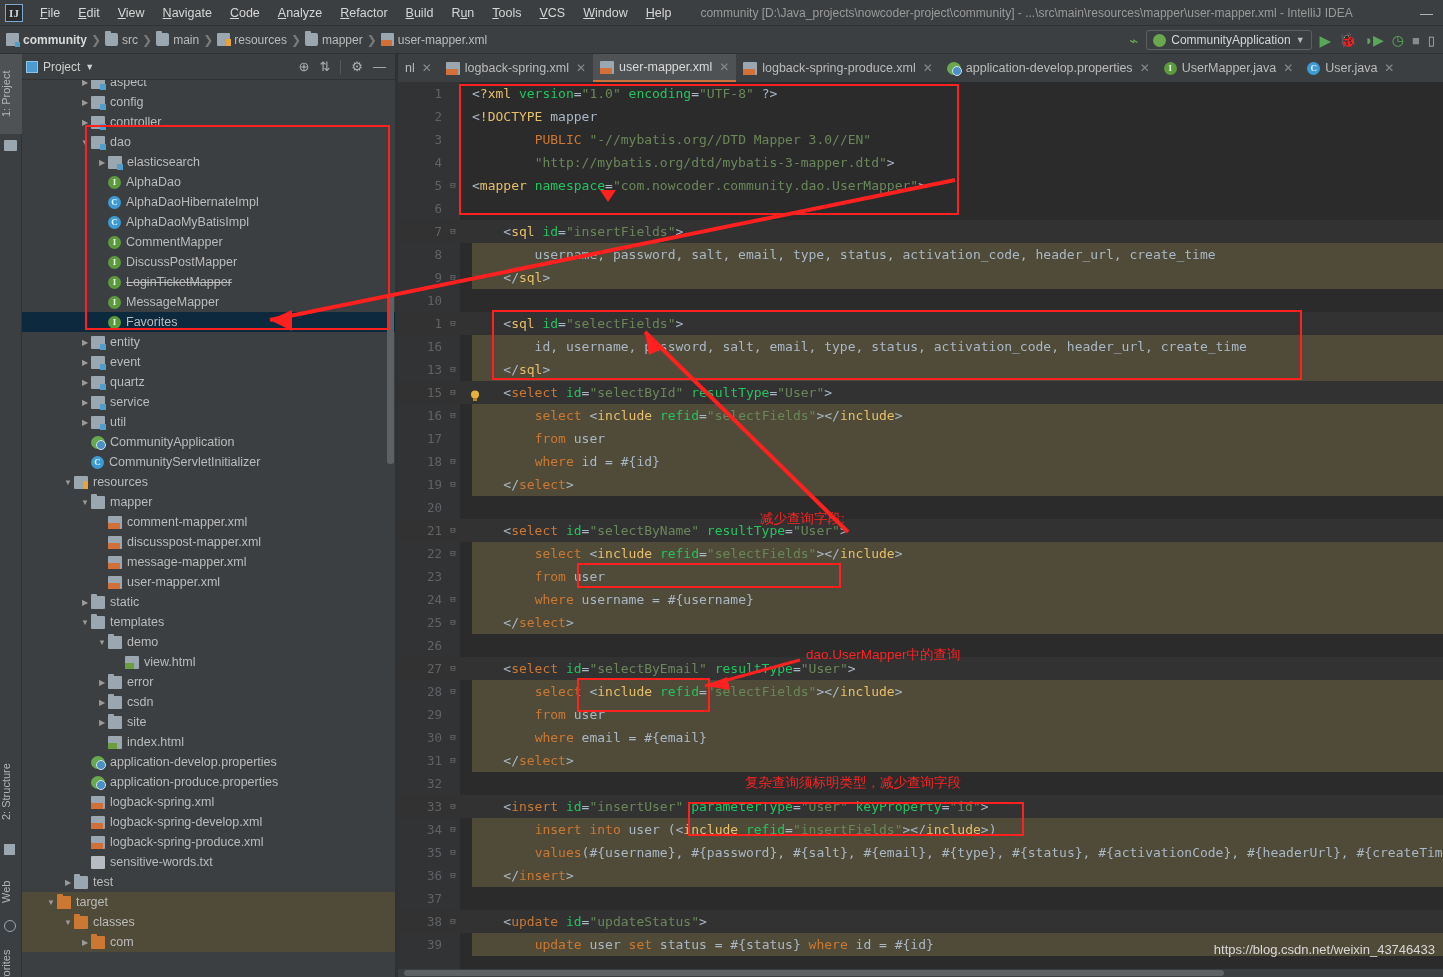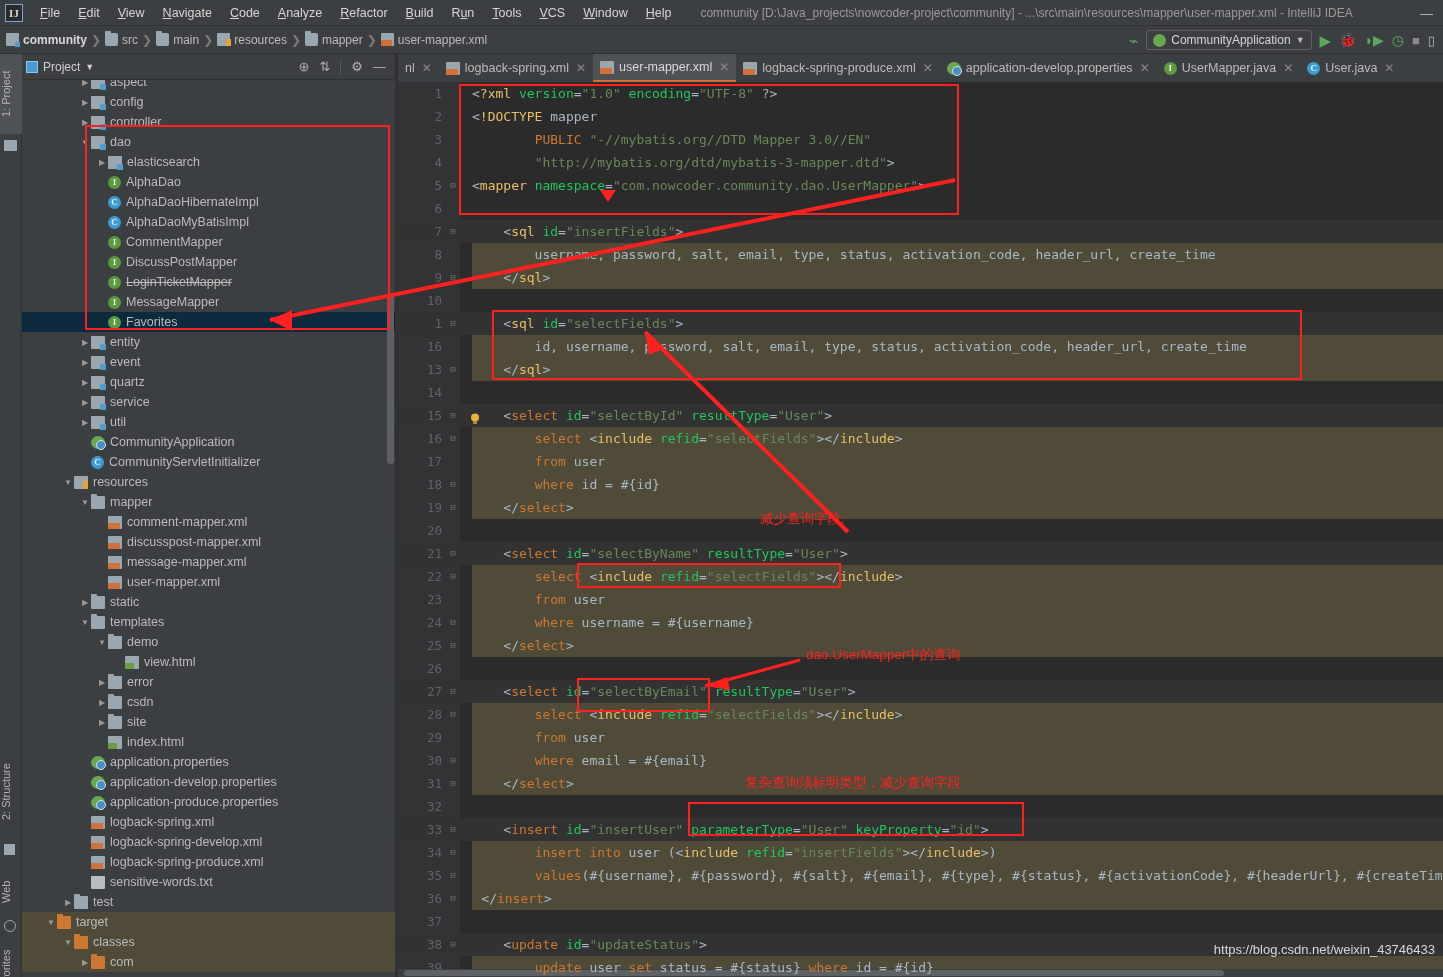--- a/index.html
+++ b/index.html
@@ -465,25 +465,20 @@
           <span>site</span>
         </div>
         <div class="row" style="padding-left: 74px;">
           <span class="arrow none">·</span>
           <span class="ticon t-htmlf"></span>
           <span>index.html</span>
         </div>
         <div class="row" style="padding-left: 57px;">
           <span class="arrow none">·</span>
           <span class="ticon t-spring"></span>
-          <span>application.properties</span>
-        </div>
-        <div class="row" style="padding-left: 57px;">
-          <span class="arrow none">·</span>
-          <span class="ticon t-spring"></span>
           <span>application-develop.properties</span>
         </div>
         <div class="row" style="padding-left: 57px;">
           <span class="arrow none">·</span>
           <span class="ticon t-spring"></span>
           <span>application-produce.properties</span>
         </div>
         <div class="row" style="padding-left: 57px;">
           <span class="arrow none">·</span>
           <span class="ticon t-xmlf"></span>
@@ -575,21 +570,20 @@
         <div class="cline"><div class="lnum">4</div><span class="txt" style="margin-left: 74px; display: inline-block;">        <span class="vl">"http://mybatis.org/dtd/mybatis-3-mapper.dtd"</span><span class="pc">&gt;</span></span></div>
         <div class="cline"><div class="lnum">5</div><div class="fold">⊟</div><span class="txt" style="margin-left: 74px; display: inline-block;"><span class="pc">&lt;</span><span class="tg">mapper</span> <span class="at">namespace</span><span class="pc">=</span><span class="vl">"com.nowcoder.community.dao.UserMapper"</span><span class="pc">&gt;</span></span></div>
         <div class="cline"><div class="lnum">6</div><span class="txt" style="margin-left: 74px; display: inline-block;"></span></div>
         <div class="cline"><div class="hl-dark" style="left: 0px; width: 1045px;"></div><div class="lnum">7</div><div class="fold">⊟</div><span class="txt" style="margin-left: 74px; display: inline-block;">    <span class="pc">&lt;</span><span class="tg">sql</span> <span class="at">id</span><span class="pc">=</span><span class="vl">"insertFields"</span><span class="pc">&gt;</span></span></div>
         <div class="cline"><div class="hl" style="left: 74px; width: 1000px;"></div><div class="lnum">8</div><span class="txt" style="margin-left: 74px; display: inline-block;">        username, password, salt, email, type, status, activation_code, header_url, create_time</span></div>
         <div class="cline"><div class="hl" style="left: 74px; width: 1000px;"></div><div class="lnum">9</div><div class="fold">⊟</div><span class="txt" style="margin-left: 74px; display: inline-block;">    <span class="pc">&lt;/</span><span class="tg">sql</span><span class="pc">&gt;</span></span></div>
         <div class="cline"><div class="lnum">10</div><span class="txt" style="margin-left: 74px; display: inline-block;"></span></div>
         <div class="cline"><div class="hl-dark" style="left: 0px; width: 1045px;"></div><div class="lnum">1</div><div class="fold">⊟</div><span class="txt" style="margin-left: 74px; display: inline-block;">    <span class="pc">&lt;</span><span class="tg">sql</span> <span class="at">id</span><span class="pc">=</span><span class="vl">"selectFields"</span><span class="pc">&gt;</span></span></div>
         <div class="cline"><div class="hl" style="left: 74px; width: 1000px;"></div><div class="lnum">16</div><span class="txt" style="margin-left: 74px; display: inline-block;">        id, username, password, salt, email, type, status, activation_code, header_url, create_time</span></div>
         <div class="cline"><div class="hl" style="left: 74px; width: 1000px;"></div><div class="lnum">13</div><div class="fold">⊟</div><span class="txt" style="margin-left: 74px; display: inline-block;">    <span class="pc">&lt;/</span><span class="tg">sql</span><span class="pc">&gt;</span></span></div>
-        <div class="cline"><div class="lnum">14</div><span class="txt" style="margin-left: 74px; display: inline-block;"></span></div>
         <div class="cline"><div class="hl-dark" style="left: 0px; width: 1045px;"></div><div class="lnum">15</div><div class="fold">⊟</div><div class="bulb"><svg width="10" height="12" viewBox="0 0 10 12">
               <circle cx="5" cy="4.5" r="4" fill="#e8b33b"></circle>
               <rect x="3" y="8" width="4" height="3" fill="#b8862b"></rect>
             </svg></div><span class="txt" style="margin-left: 74px; display: inline-block;">    <span class="pc">&lt;</span><span class="tg"><span class="sql">select</span></span> <span class="at">id</span><span class="pc">=</span><span class="vl">"selectById"</span> <span class="at">resultType</span><span class="pc">=</span><span class="vl">"User"</span><span class="pc">&gt;</span></span></div>
         <div class="cline"><div class="hl" style="left: 74px; width: 1000px;"></div><div class="lnum">16</div><div class="fold">⊟</div><span class="txt" style="margin-left: 74px; display: inline-block;">        <span class="sql">select</span> <span class="pc">&lt;</span><span class="tg">include</span> <span class="at">refid</span><span class="pc">=</span><span class="vl">"selectFields"</span><span class="pc">&gt;</span><span class="pc">&lt;/</span><span class="tg">include</span><span class="pc">&gt;</span></span></div>
         <div class="cline"><div class="hl" style="left: 74px; width: 1000px;"></div><div class="lnum">17</div><span class="txt" style="margin-left: 74px; display: inline-block;">        <span class="sql">from</span> user</span></div>
         <div class="cline"><div class="hl" style="left: 74px; width: 1000px;"></div><div class="lnum">18</div><div class="fold">⊟</div><span class="txt" style="margin-left: 74px; display: inline-block;">        <span class="sql">where</span> id = <span class="pl">#{id}</span></span></div>
         <div class="cline"><div class="hl" style="left: 74px; width: 1000px;"></div><div class="lnum">19</div><div class="fold">⊟</div><span class="txt" style="margin-left: 74px; display: inline-block;">    <span class="pc">&lt;/</span><span class="tg"><span class="sql">select</span></span><span class="pc">&gt;</span></span></div>
         <div class="cline"><div class="lnum">20</div><span class="txt" style="margin-left: 74px; display: inline-block;"></span></div>
         <div class="cline"><div class="hl-dark" style="left: 0px; width: 1045px;"></div><div class="lnum">21</div><div class="fold">⊟</div><span class="txt" style="margin-left: 74px; display: inline-block;">    <span class="pc">&lt;</span><span class="tg"><span class="sql">select</span></span> <span class="at">id</span><span class="pc">=</span><span class="vl">"selectByName"</span> <span class="at">resultType</span><span class="pc">=</span><span class="vl">"User"</span><span class="pc">&gt;</span></span></div>
@@ -600,21 +594,21 @@
         <div class="cline"><div class="lnum">26</div><span class="txt" style="margin-left: 74px; display: inline-block;"></span></div>
         <div class="cline"><div class="hl-dark" style="left: 0px; width: 1045px;"></div><div class="lnum">27</div><div class="fold">⊟</div><span class="txt" style="margin-left: 74px; display: inline-block;">    <span class="pc">&lt;</span><span class="tg"><span class="sql">select</span></span> <span class="at">id</span><span class="pc">=</span><span class="vl">"selectByEmail"</span> <span class="at">resultType</span><span class="pc">=</span><span class="vl">"User"</span><span class="pc">&gt;</span></span></div>
         <div class="cline"><div class="hl" style="left: 74px; width: 1000px;"></div><div class="lnum">28</div><div class="fold">⊟</div><span class="txt" style="margin-left: 74px; display: inline-block;">        <span class="sql">select</span> <span class="pc">&lt;</span><span class="tg">include</span> <span class="at">refid</span><span class="pc">=</span><span class="vl">"selectFields"</span><span class="pc">&gt;</span><span class="pc">&lt;/</span><span class="tg">include</span><span class="pc">&gt;</span></span></div>
         <div class="cline"><div class="hl" style="left: 74px; width: 1000px;"></div><div class="lnum">29</div><span class="txt" style="margin-left: 74px; display: inline-block;">        <span class="sql">from</span> user</span></div>
         <div class="cline"><div class="hl" style="left: 74px; width: 1000px;"></div><div class="lnum">30</div><div class="fold">⊟</div><span class="txt" style="margin-left: 74px; display: inline-block;">        <span class="sql">where</span> email = <span class="pl">#{email}</span></span></div>
         <div class="cline"><div class="hl" style="left: 74px; width: 1000px;"></div><div class="lnum">31</div><div class="fold">⊟</div><span class="txt" style="margin-left: 74px; display: inline-block;">    <span class="pc">&lt;/</span><span class="tg"><span class="sql">select</span></span><span class="pc">&gt;</span></span></div>
         <div class="cline"><div class="lnum">32</div><span class="txt" style="margin-left: 74px; display: inline-block;"></span></div>
         <div class="cline"><div class="hl-dark" style="left: 0px; width: 1045px;"></div><div class="lnum">33</div><div class="fold">⊟</div><span class="txt" style="margin-left: 74px; display: inline-block;">    <span class="pc">&lt;</span><span class="tg"><span class="sql">insert</span></span> <span class="at">id</span><span class="pc">=</span><span class="vl">"insertUser"</span> <span class="at">parameterType</span><span class="pc">=</span><span class="vl">"User"</span> <span class="at">keyProperty</span><span class="pc">=</span><span class="vl">"id"</span><span class="pc">&gt;</span></span></div>
         <div class="cline"><div class="hl" style="left: 74px; width: 1000px;"></div><div class="lnum">34</div><div class="fold">⊟</div><span class="txt" style="margin-left: 74px; display: inline-block;">        <span class="sql">insert into</span> user (<span class="pc">&lt;</span><span class="tg">include</span> <span class="at">refid</span><span class="pc">=</span><span class="vl">"insertFields"</span><span class="pc">&gt;</span><span class="pc">&lt;/</span><span class="tg">include</span><span class="pc">&gt;</span>)</span></div>
         <div class="cline"><div class="hl" style="left: 74px; width: 1000px;"></div><div class="lnum">35</div><div class="fold">⊟</div><span class="txt" style="margin-left: 74px; display: inline-block;">        <span class="sql">values</span>(<span class="pl">#{username}</span>, <span class="pl">#{password}</span>, <span class="pl">#{salt}</span>, <span class="pl">#{email}</span>, <span class="pl">#{type}</span>, <span class="pl">#{status}</span>, <span class="pl">#{activationCode}</span>, <span class="pl">#{headerUrl}</span>, <span class="pl">#{createTime}</span>)</span></div>
-        <div class="cline"><div class="hl" style="left: 74px; width: 1000px;"></div><div class="lnum">36</div><div class="fold">⊟</div><span class="txt" style="margin-left: 52px; display: inline-block;">    <span class="pc">&lt;/</span><span class="tg"><span class="sql">insert</span></span><span class="pc">&gt;</span></span></div>
+        <div class="cline"><div class="hl" style="left: 74px; width: 1000px;"></div><div class="lnum">36</div><div class="fold">⊟</div><span class="txt" style="margin-left: 74px; display: inline-block;">    <span class="pc">&lt;/</span><span class="tg"><span class="sql">insert</span></span><span class="pc">&gt;</span></span></div>
         <div class="cline"><div class="lnum">37</div><span class="txt" style="margin-left: 74px; display: inline-block;"></span></div>
         <div class="cline"><div class="hl-dark" style="left: 0px; width: 1045px;"></div><div class="lnum">38</div><div class="fold">⊟</div><span class="txt" style="margin-left: 74px; display: inline-block;">    <span class="pc">&lt;</span><span class="tg"><span class="sql">update</span></span> <span class="at">id</span><span class="pc">=</span><span class="vl">"updateStatus"</span><span class="pc">&gt;</span></span></div>
         <div class="cline"><div class="hl" style="left: 74px; width: 1000px;"></div><div class="lnum">39</div><span class="txt" style="margin-left: 74px; display: inline-block;">        <span class="sql">update</span> user <span class="sql">set</span> status = <span class="pl">#{status}</span> <span class="sql">where</span> id = <span class="pl">#{id}</span></span></div>
       </div>
     <div class="watermark">https://blog.csdn.net/weixin_43746433</div>
   </div>
 
   <div class="editor-scroll-h"></div>
   <div class="editor-scroll-thumb"></div>
 

